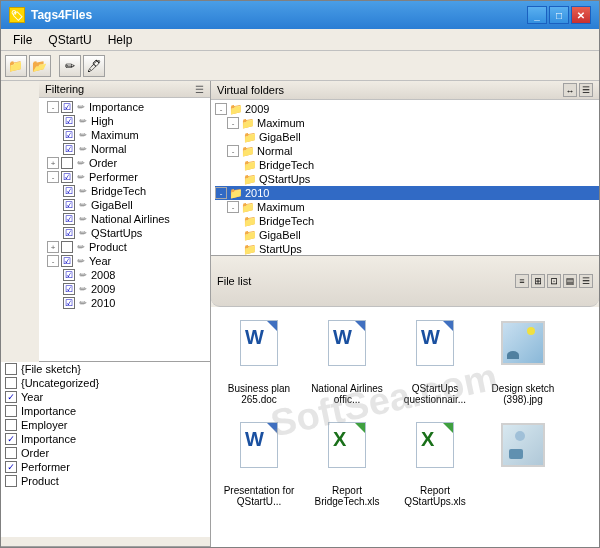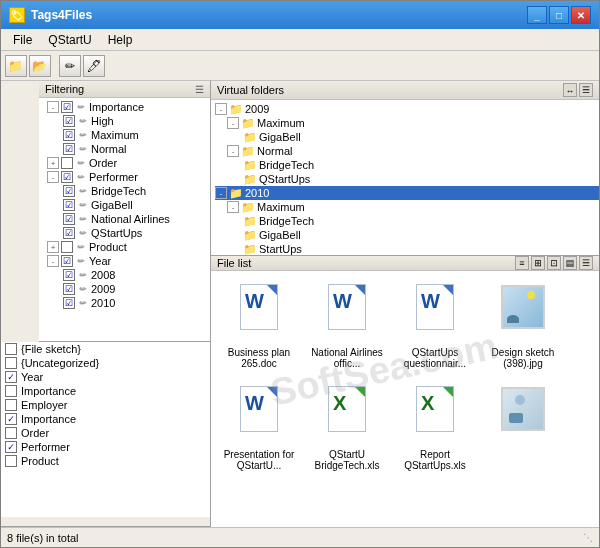--- a/index.html
+++ b/index.html
@@ -56,21 +56,21 @@
     
     .right-panel { flex: 1; display: flex; flex-direction: column; }
     
     
     .vf-section { height: 175px; border-bottom: 1px solid #a0a0a0; display: flex; flex-direction: column; }
     .vf-header { background: linear-gradient(to bottom, #f0ece4, #ddd8d0); padding: 2px 6px; display: flex; align-items: center; justify-content: space-between; border-bottom: 1px solid #c0c0c0; font-size: 11px; }
     .vf-tree { flex: 1; background: white; overflow-y: auto; padding: 2px 0; }
     
     
     .file-section { flex: 1; display: flex; flex-direction: column; }
-    .file-header { background: linear-gradient(to bottom, #f0ece4, #ddd8d0); padding: 0 6px; display: flex; align-items: center; justify-content: space-between; border-bottom: 1px solid #c0c0c0; font-size: 11px; }
+    .file-header { background: linear-gradient(to bottom, #f0ece4, #ddd8d0); padding: 18px 6px; display: flex; align-items: center; justify-content: space-between; border-bottom: 1px solid #c0c0c0; font-size: 11px; border-radius: 9px; }
     .file-grid { flex: 1; background: white; display: flex; flex-wrap: wrap; padding: 8px; gap: 8px; align-content: flex-start; overflow-y: auto; }
     
     .file-item { width: 80px; display: flex; flex-direction: column; align-items: center; cursor: pointer; padding: 4px; }
     .file-icon { width: 48px; height: 48px; display: flex; align-items: center; justify-content: center; position: relative; }
     .file-name { font-size: 10px; text-align: center; color: #000; word-break: break-word; margin-top: 16px; }
     
     
     .highlighted { background: #316ac5; color: white; }
     .highlighted .node-label { color: white; }
     
@@ -390,21 +390,21 @@
             <span class="file-name">Presentation for QStartU...</span>
           </div>
 
           <div class="file-item">
             <div class="file-icon">
               <div style="width:38px;height:46px;background:white;border:1px solid #b0c0d0;position:relative;">
                 <div style="position:absolute;top:0;right:0;width:10px;height:10px;background:#40a040;clip-path:polygon(100% 0,100% 100%,0 0);"></div>
                 <div style="position:absolute;top:6px;left:4px;font-size:20px;font-weight:bold;color:#1a701a;line-height:1;">X</div>
               </div>
             </div>
-            <span class="file-name">QStartU BridgeTech.xls</span>
+            <span class="file-name">Report BridgeTech.xls</span>
           </div>
 
           <div class="file-item">
             <div class="file-icon">
               <div style="width:38px;height:46px;background:white;border:1px solid #b0c0d0;position:relative;">
                 <div style="position:absolute;top:0;right:0;width:10px;height:10px;background:#40a040;clip-path:polygon(100% 0,100% 100%,0 0);"></div>
                 <div style="position:absolute;top:6px;left:4px;font-size:20px;font-weight:bold;color:#1a701a;line-height:1;">X</div>
               </div>
             </div>
             <span class="file-name">Report QStartUps.xls</span>
@@ -419,18 +419,14 @@
             </div>
           </div>
 
         </div>
       </div>
 
     </div>
 
   </div>
 
-  <div class="status-bar">
-    <span>8 file(s) in total</span>
-    <span style="font-size:10px;color:#a0a0a0;">⋱</span>
-  </div>
 
 </div>
 
 </body></html>

